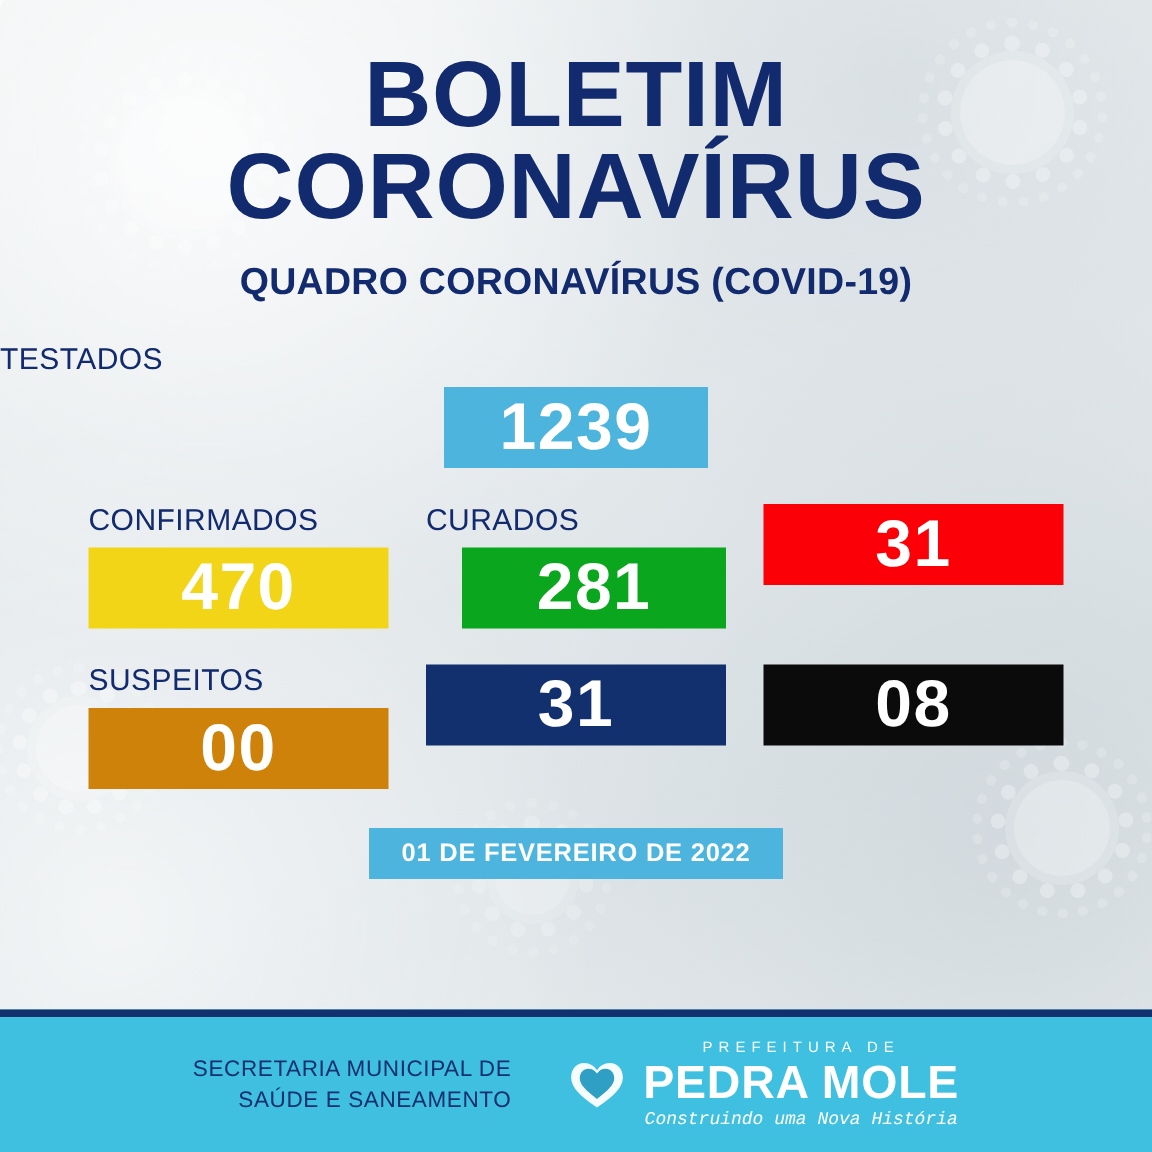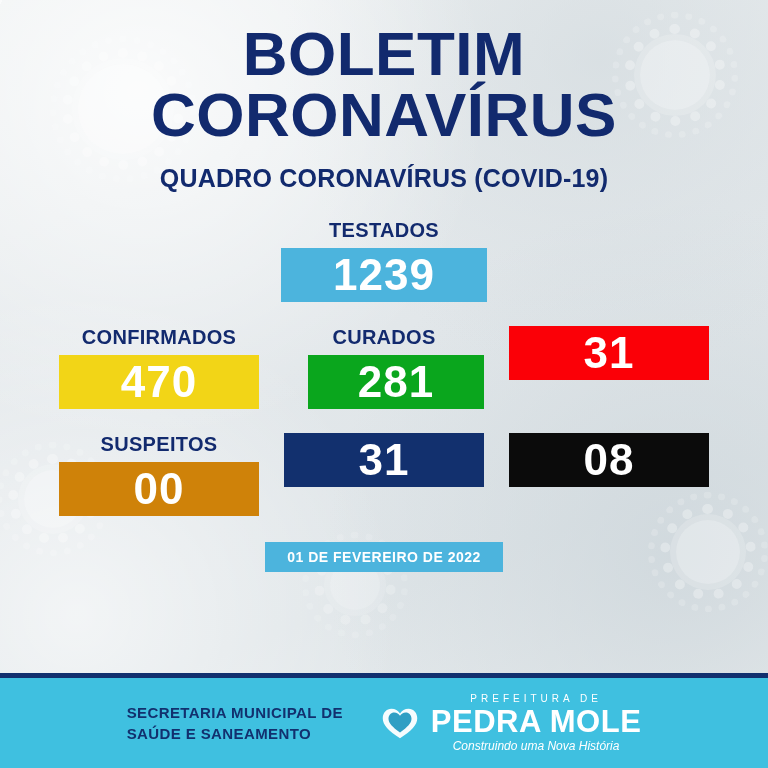--- a/index.html
+++ b/index.html
@@ -54,103 +54,103 @@
 
   .content { position: relative; z-index: 2; }
 
   .title {
     text-align: center;
     color: #122a6e;
     font-weight: bold;
     letter-spacing: 0.5px;
     line-height: 0.98;
   }
-  .title-l1 { font-size: 62px; padding-top: 24px; }
+  .title-l1 { font-size: 62px; padding-top: 34px; }
   .title-l2 { font-size: 62px; }
   .subtitle {
     margin-top: 18px;
     text-align: center;
     color: #122a6e;
     font-weight: bold;
     font-size: 25px;
     letter-spacing: 0.2px;
   }
 
   .stat-label {
-    text-align: center;
+    text-align: left;
     color: #122a6e;
-    font-weight: bold;
+    font-weight: normal;
     font-size: 20px;
     letter-spacing: 0.3px;
     margin-bottom: 6px;
   }
   .stat-value {
     color: #ffffff;
     text-align: center;
     font-weight: bold;
     font-size: 44px;
     line-height: 54px;
     height: 54px;
     letter-spacing: 1px;
   }
 
   .top-stat { margin-top: 26px; }
-  .top-stat .box { width: 206px; margin: 0 auto; }
+  .top-stat .box { width: 176px; margin: 0 auto; }
 
   .row {
     display: flex;
     justify-content: center;
     gap: 25px;
     margin-top: 24px;
   }
   .cell { width: 200px; }
 
   .date-wrap { margin-top: 26px; display: flex; justify-content: center; }
   .date-badge {
     background: #2aa9d6;
     color: #ffffff;
     font-weight: bold;
-    font-size: 14px;
+    font-size: 17px;
     letter-spacing: 0.5px;
     padding: 7px 22px;
   }
 
   .footer {
     position: absolute;
     left: 0; right: 0; bottom: 0;
     height: 95px;
     background: #3fc0e0;
     border-top: 5px solid #12306e;
     display: flex;
     align-items: center;
     justify-content: center;
     gap: 34px;
     z-index: 3;
   }
   .footer-left {
     color: #12306e;
-    font-weight: bold;
+    font-weight: normal;
     font-size: 15px;
     line-height: 21px;
-    text-align: left;
+    text-align: right;
     letter-spacing: 0.4px;
   }
   .brand { display: flex; align-items: center; gap: 8px; }
   .brand-mark { width: 46px; height: 46px; position: relative; }
   .brand-text { color: #ffffff; line-height: 1; }
   .brand-pre {
     font-size: 10px; letter-spacing: 4px; font-weight: normal;
     text-align: center; margin-bottom: 2px;
   }
   .brand-name {
     font-size: 31px; font-weight: bold; letter-spacing: 0.5px;
   }
   .brand-slogan {
     font-size: 12px; font-style: italic; text-align: center; margin-top: 3px;
-    font-family: Liberation Sans, sans-serif;
+    font-family: Liberation Mono, monospace;
   }
 </style>
 </head>
 <body>
 
 <div class="poster">
   <div class="paper-texture"></div>
   <div class="virus v1"></div>
   <div class="virus v2"></div>
   <div class="virus v3"></div>

